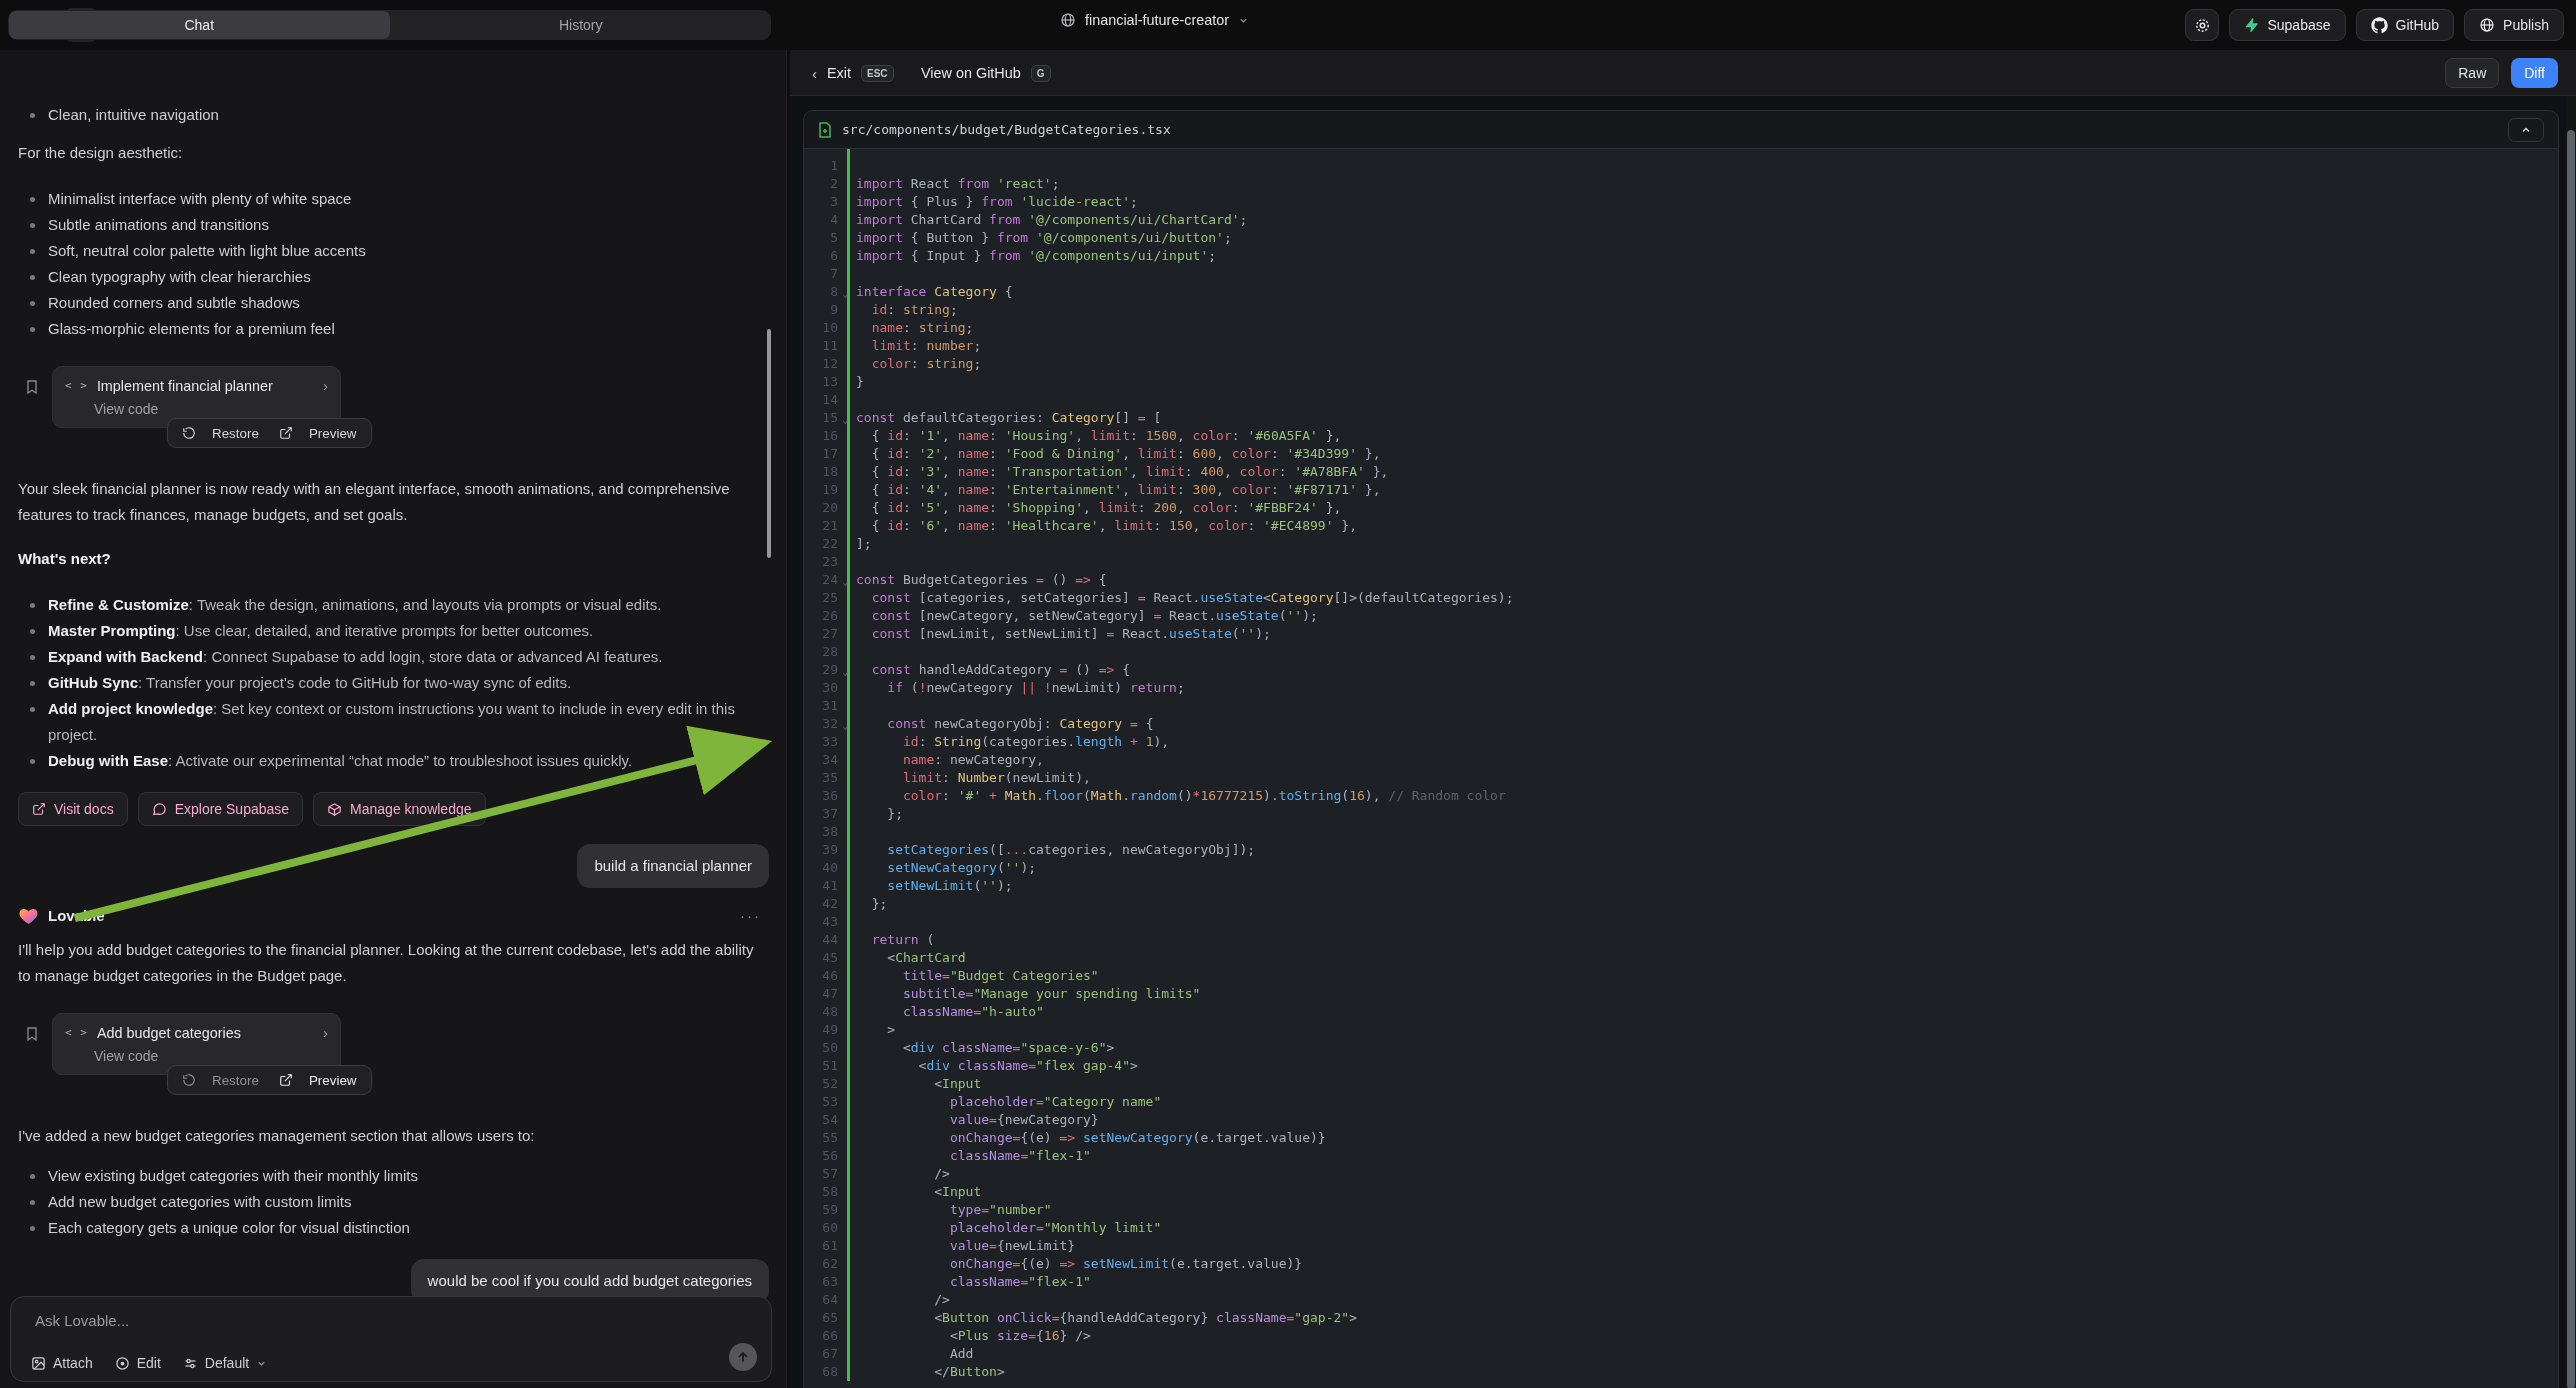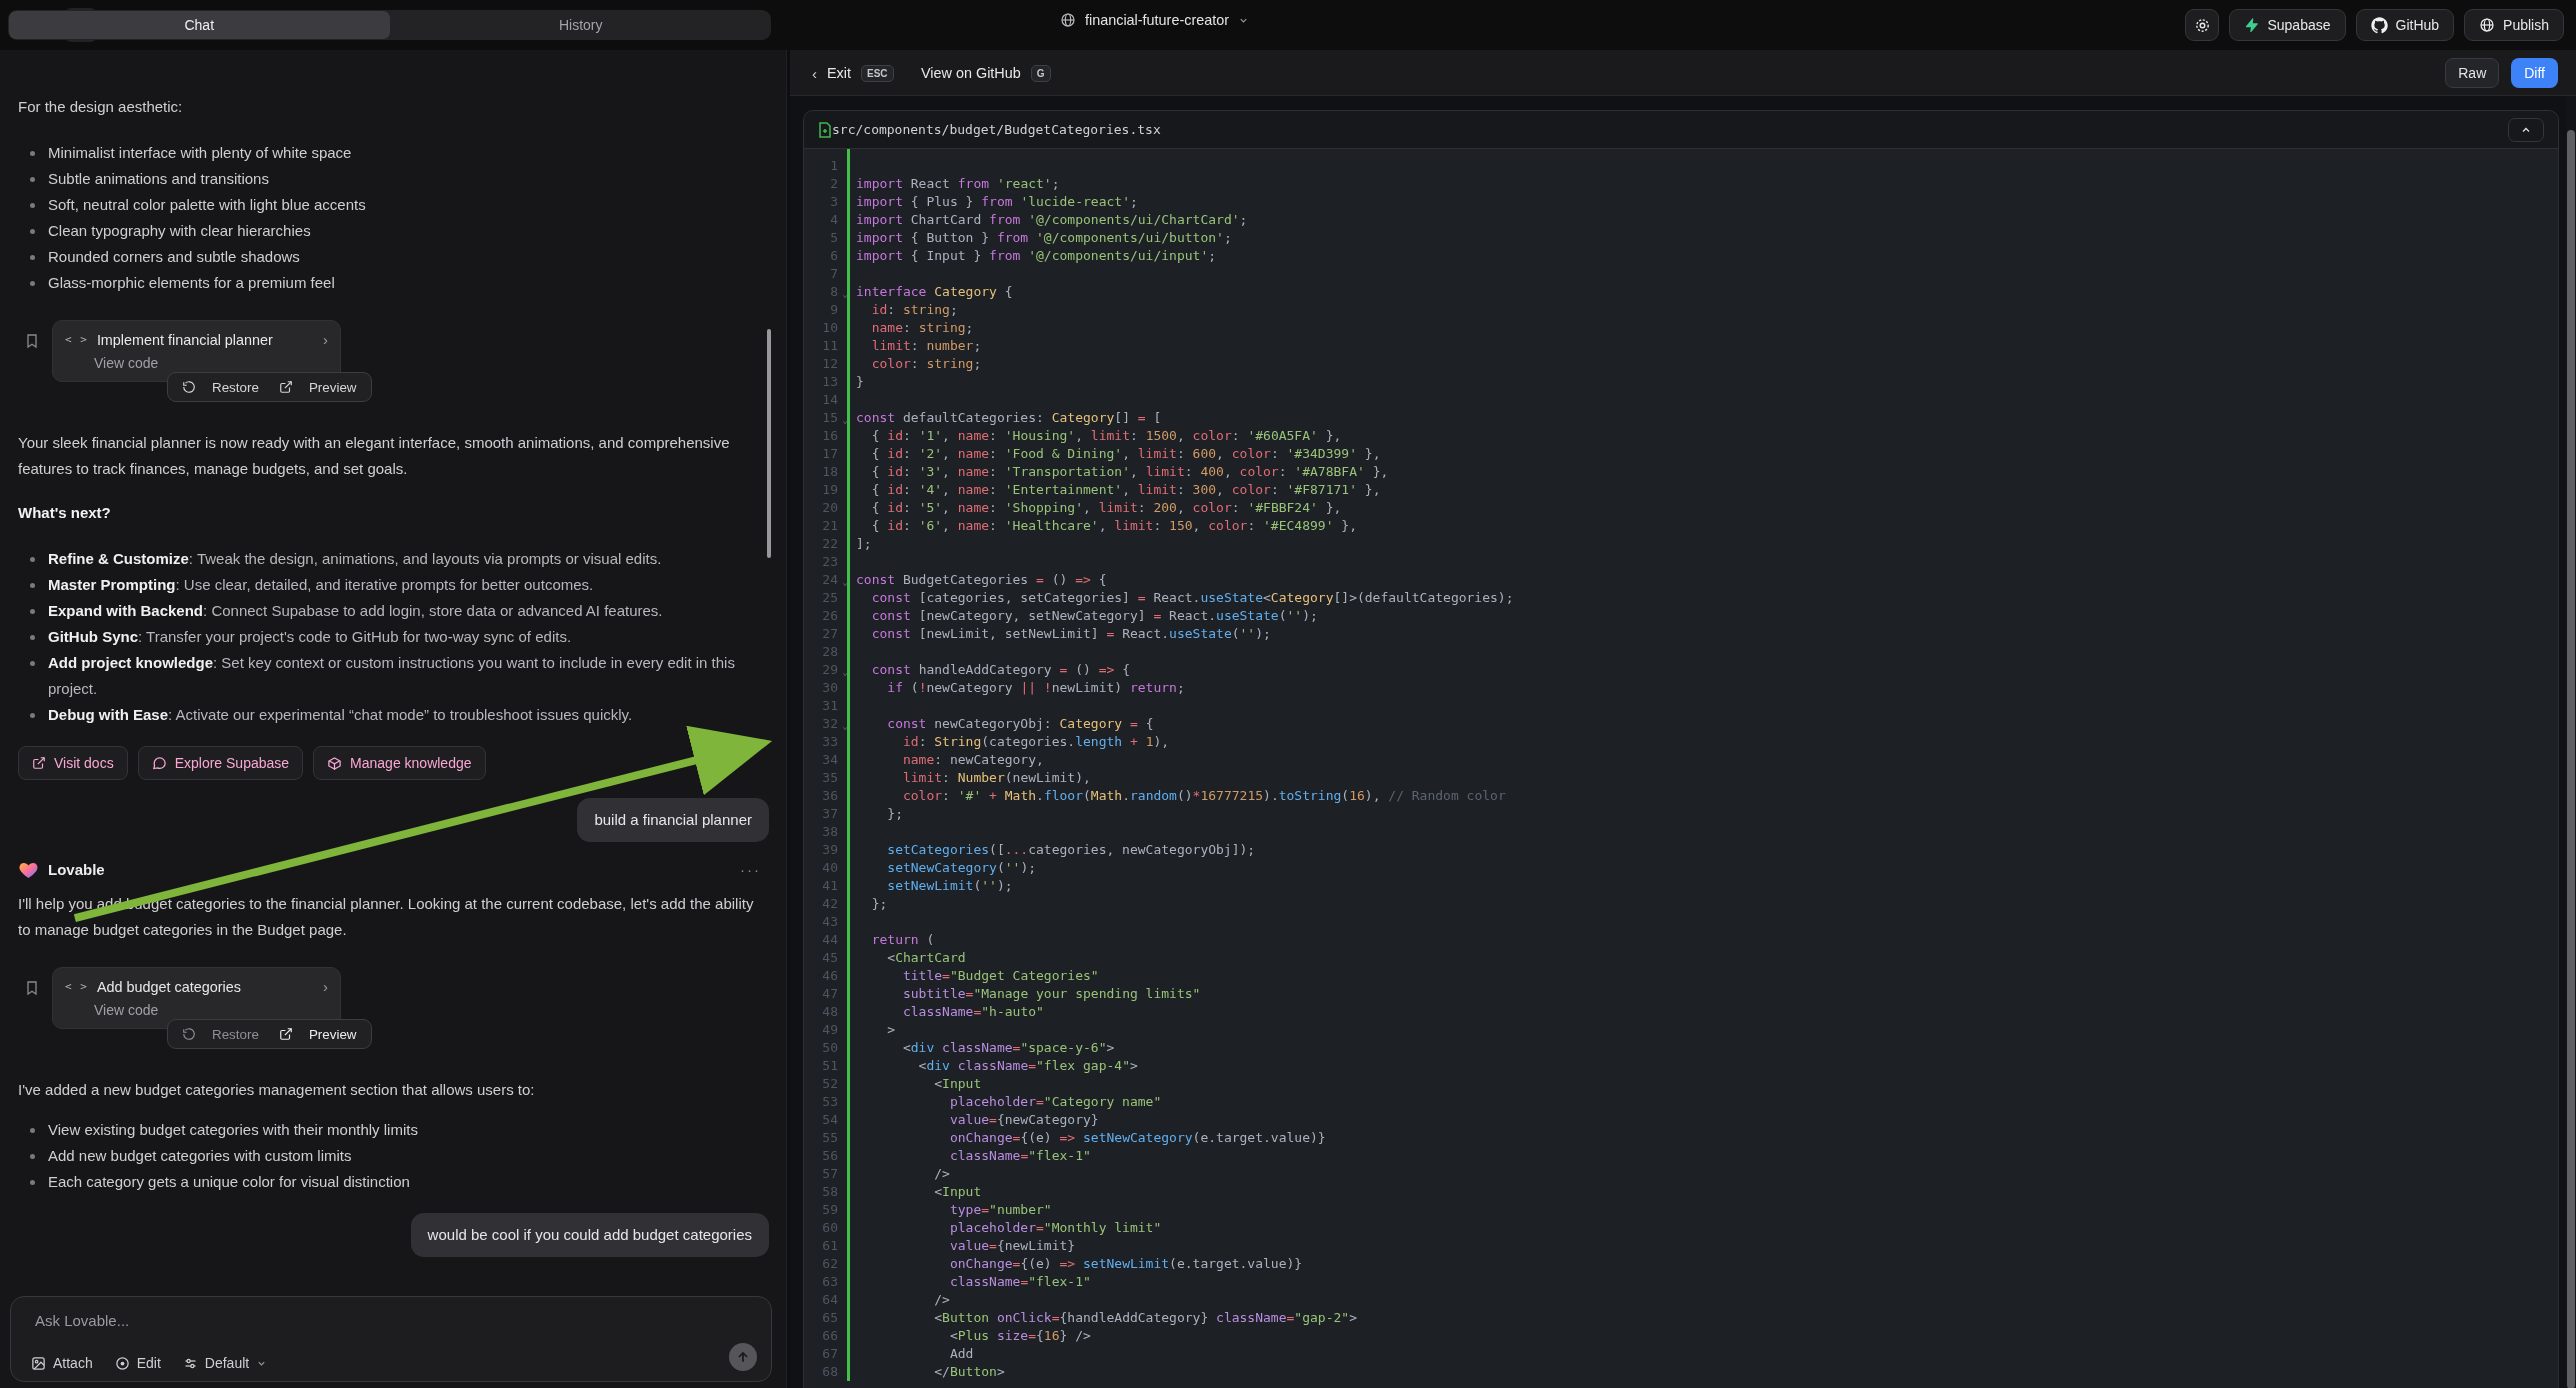--- a/index.html
+++ b/index.html
@@ -68,21 +68,21 @@
   #code-toolbar { position:absolute; left:0; top:50px; width:1786px; height:46px; background:#1a1a1d; border-bottom:1px solid #27282b; }
   .ct-left { position:absolute; left:22px; top:0; height:46px; display:flex; align-items:center; gap:10px; color:#e8e8ea; font-size:14.4px; }
   .kbd { background:#242528; border:1px solid #3f4043; border-radius:5px; font-size:10px; color:#c6c6ca; padding:2px 5px; font-weight:bold; }
   .ct-chev { color:#cfcfd2; font-size:15px; }
   .ct-gh { position:absolute; left:131px; top:0; height:46px; display:flex; align-items:center; gap:10px; color:#e8e8ea; font-size:14.4px; }
   .ct-right { position:absolute; right:18px; top:8px; display:flex; gap:12px; }
   #raw-btn { height:30px; padding:0 12px; background:#242528; border:1px solid #3a3b3f; border-radius:8px; color:#e5e5e7; font-size:14px; display:flex; align-items:center; }
   #diff-btn { height:30px; padding:0 13px; background:#3e82f7; border-radius:8px; color:#fff; font-size:14px; display:flex; align-items:center; }
 
   #code-card { position:absolute; left:13px; top:110px; width:1756px; height:1279px; background:#1d2024; border:1px solid #2c2f34; border-radius:10px 10px 0 0; overflow:hidden; }
-  #file-bar { height:38px; background:#17181b; border-bottom:1px solid #2c2f34; display:flex; align-items:center; padding:0 14px; gap:0; }
+  #file-bar { height:38px; background:#17181b; border-bottom:1px solid #2c2f34; display:flex; align-items:center; padding:0 14px; gap:10px; }
   #file-path { font-family:"DejaVu Sans Mono",monospace; font-size:13px; color:#ced2d6; flex:1; }
   #collapse-btn { width:36px; height:24px; border:1px solid #34363a; border-radius:7px; display:flex; align-items:center; justify-content:center; color:#dfe0e2; font-size:12px; }
 
   #code-body { position:relative; padding-top:8px; font-family:"DejaVu Sans Mono",monospace; font-size:13px; line-height:18px; }
   #diff-bar { position:absolute; left:43px; top:0; bottom:0; width:3px; background:#42c04a; }
   .code-line { display:flex; height:18px; white-space:pre; }
   .gut { width:43px; flex:none; text-align:right; padding-right:9px; color:#4e5563; position:relative; }
   .gut .fold { position:absolute; right:-1px; top:2px; font-size:9px; color:#6a7280; }
   .ltxt { padding-left:9px; }
   .tok-k { color:#c678dd; } .tok-d { color:#abb2bf; } .tok-s { color:#98c379; }
@@ -93,20 +93,23 @@
   #win-scrollbar { position:absolute; right:0; top:96px; width:10px; height:1292px; background:#131416; }
   #win-thumb { position:absolute; right:1px; top:34px; width:8px; height:1259px; background:#5d6064; border-radius:4px; }
 
   svg.ic { display:block; }
 </style>
 </head>
 <body>
 
 <div id="chat-panel">
   <div id="chat-scroll">
+      <ul class="cb">
+        <li>Clean, intuitive navigation</li>
+      </ul>
       <p class="cp">For the design aesthetic:</p>
       <ul class="cb">
         <li>Minimalist interface with plenty of white space</li>
         <li>Subtle animations and transitions</li>
         <li>Soft, neutral color palette with light blue accents</li>
         <li>Clean typography with clear hierarchies</li>
         <li>Rounded corners and subtle shadows</li>
         <li>Glass-morphic elements for a premium feel</li>
       </ul>
       <div class="vc-wrap">

